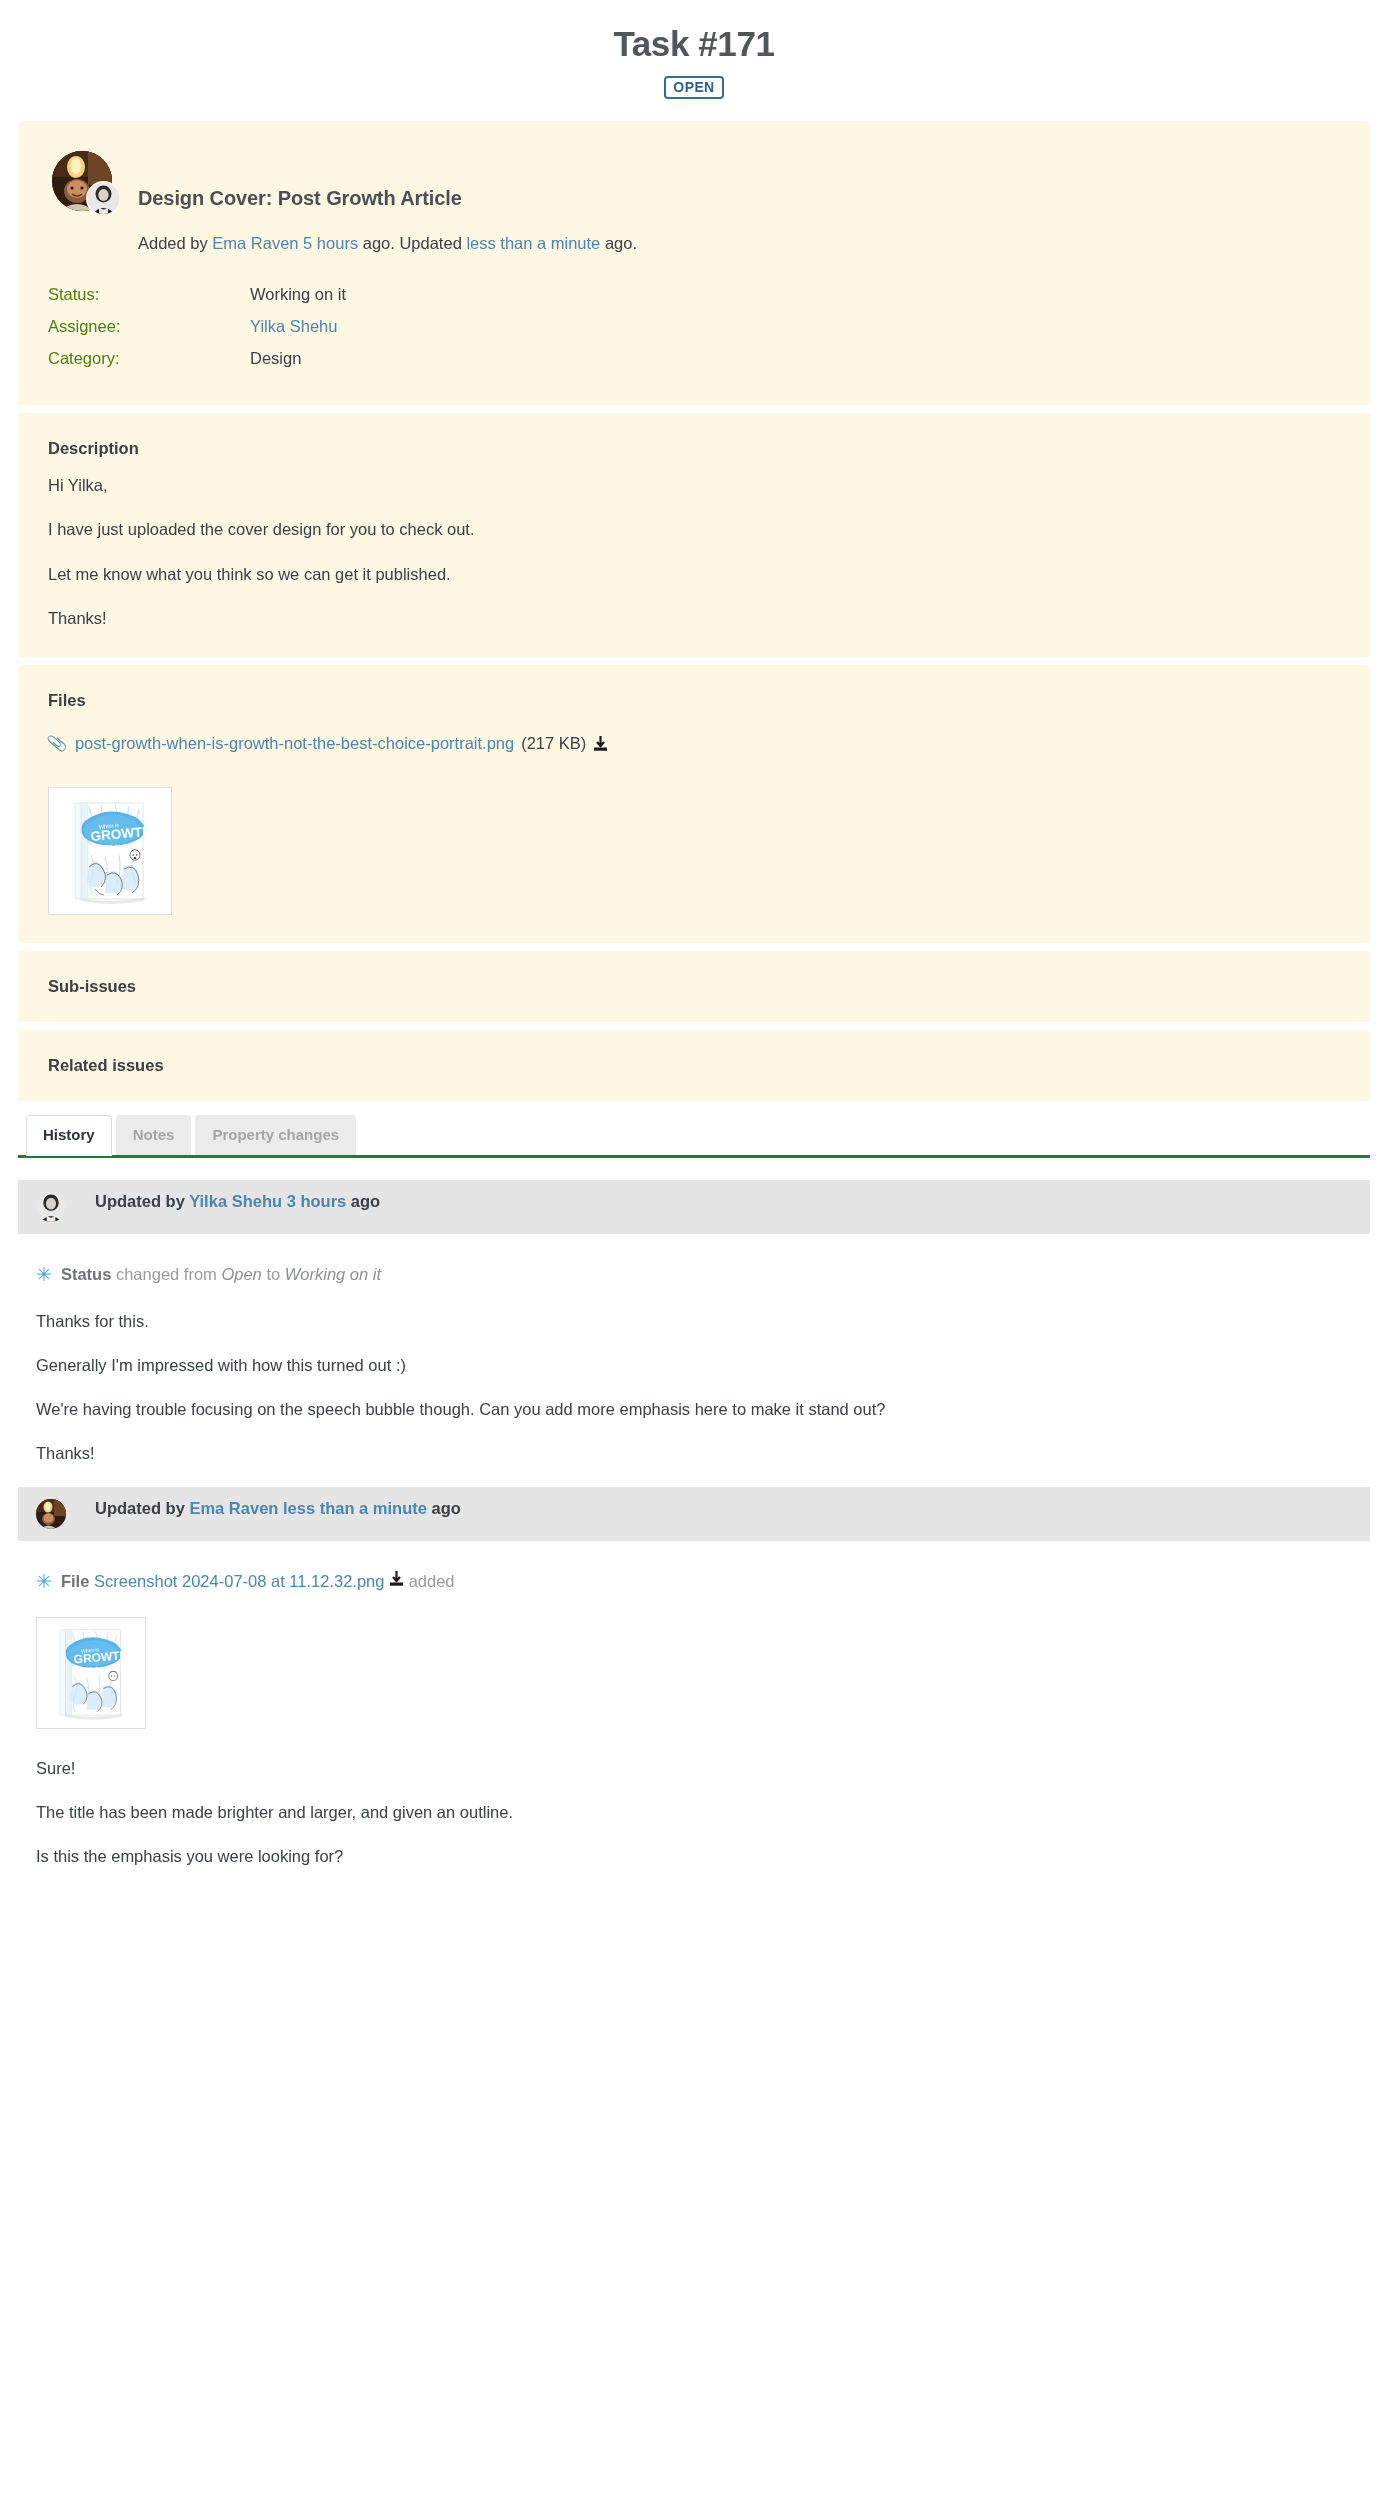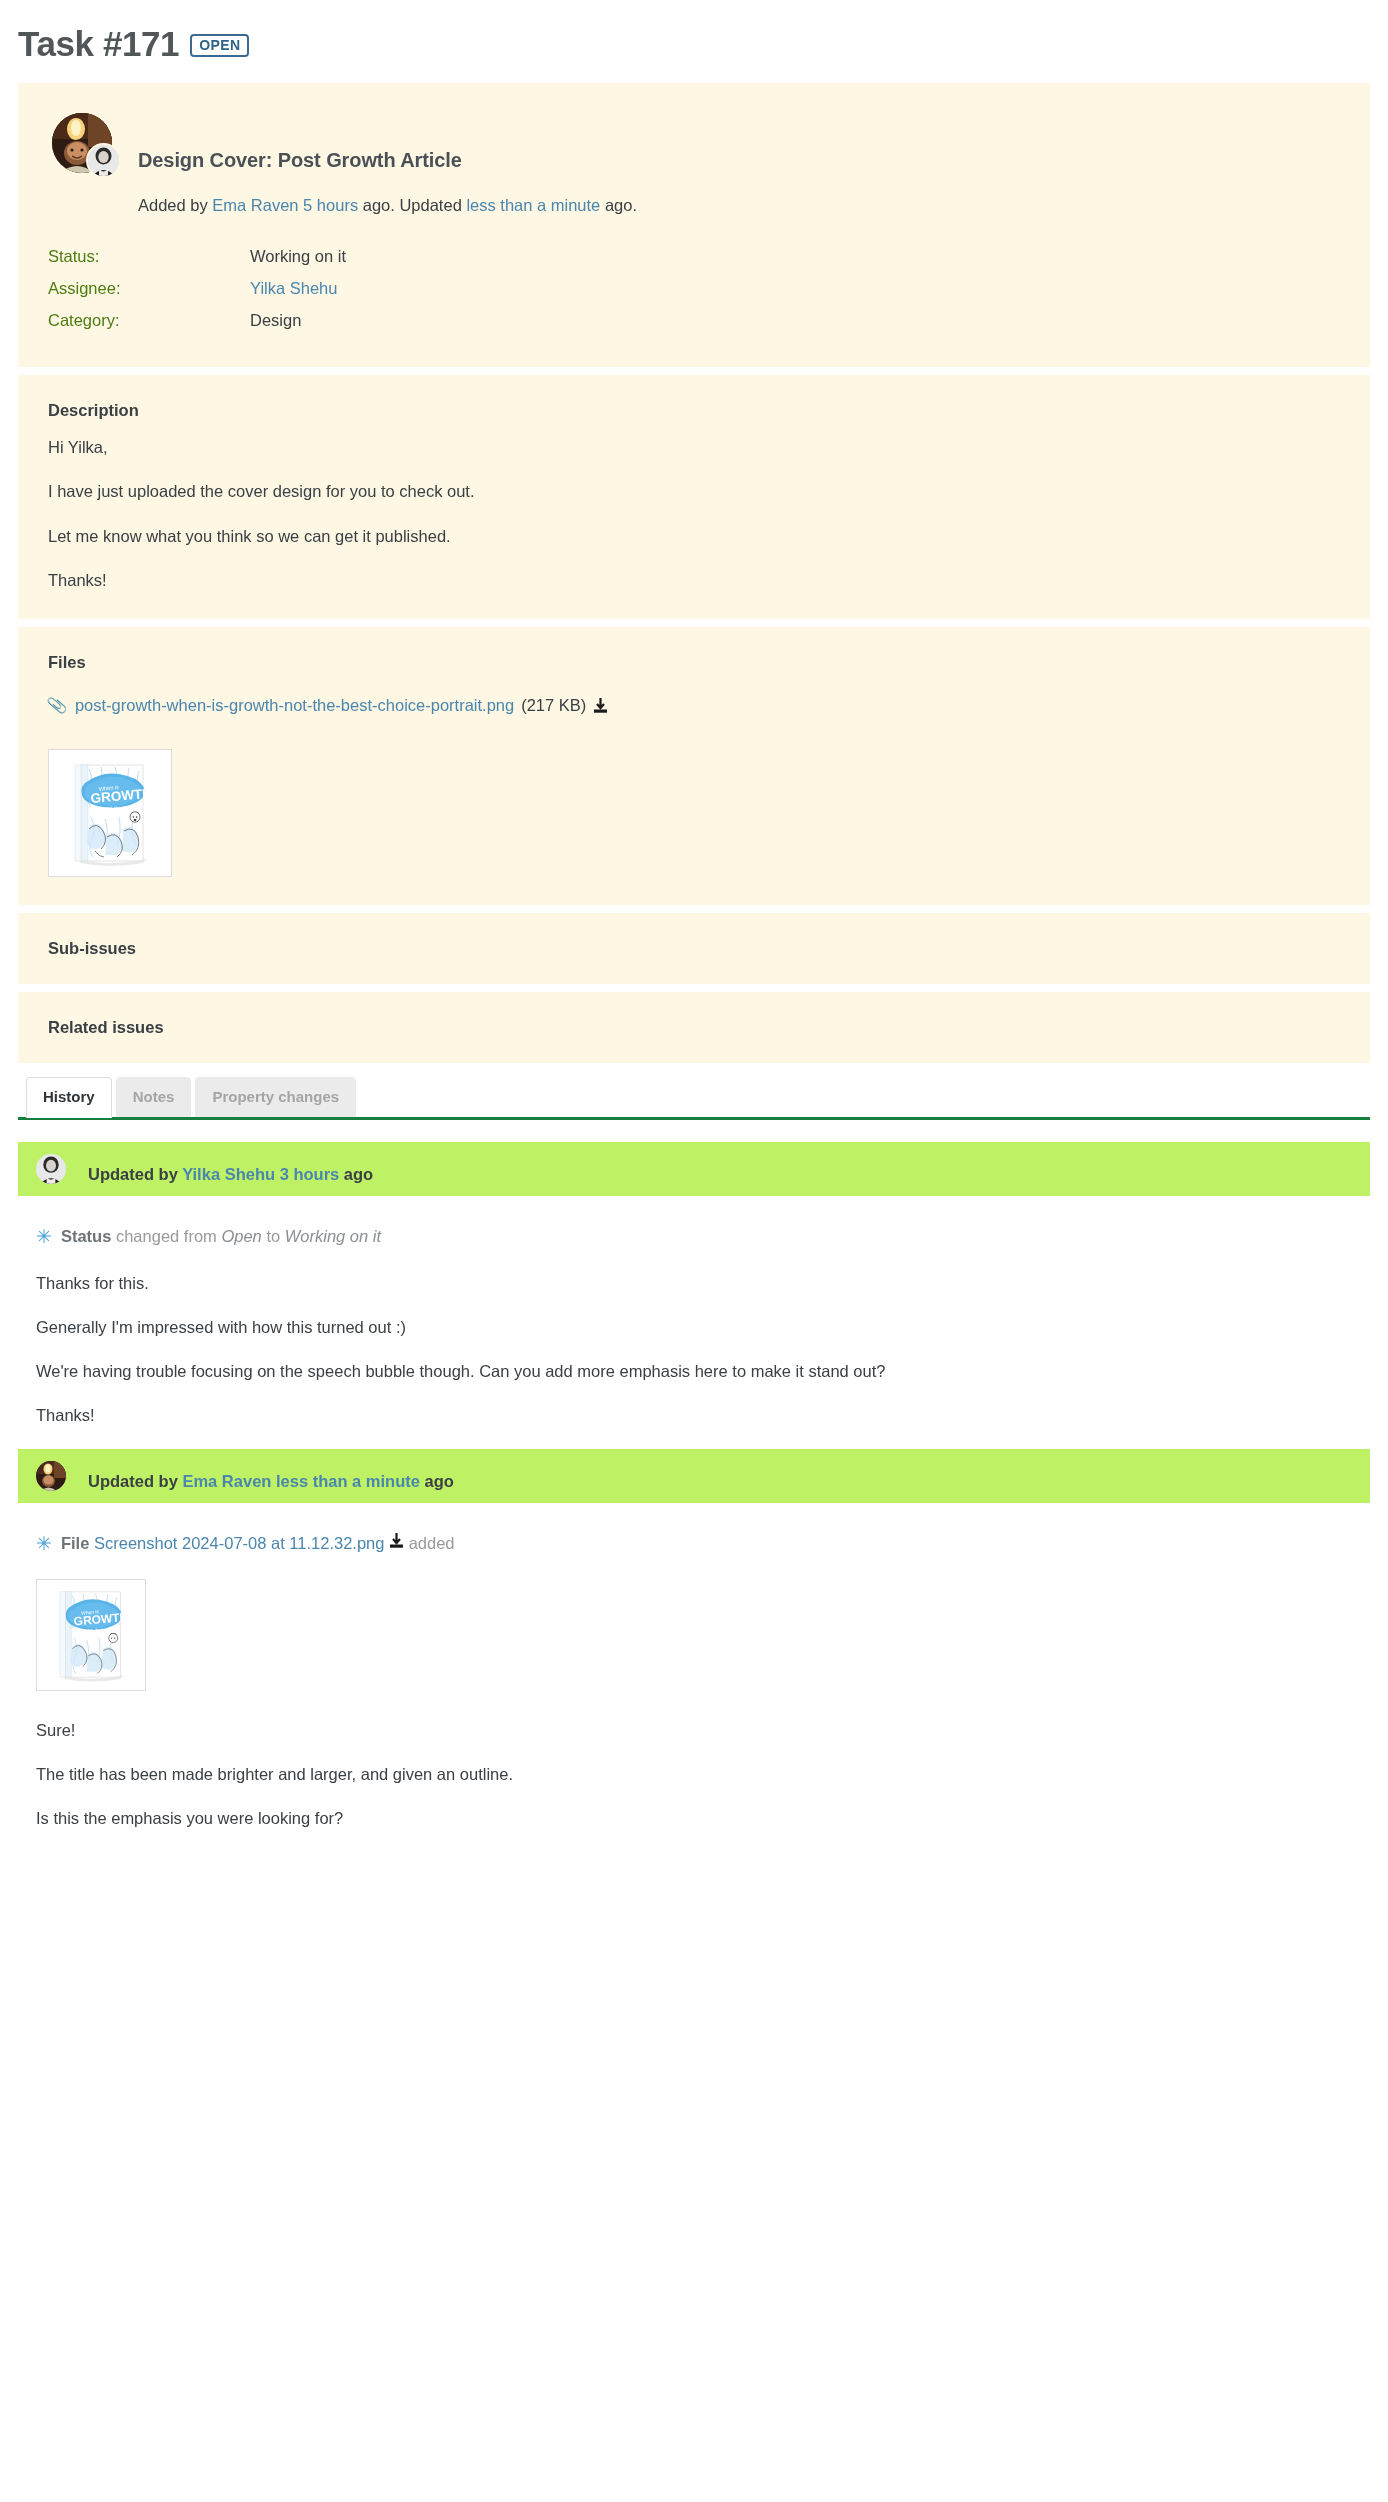--- a/index.html
+++ b/index.html
@@ -12,20 +12,21 @@
   body { width: 1388px; }
 
   .page { width: 1388px; padding: 0 18px 0 18px; }
 
   
   .page-title-row {
     display: flex;
     align-items: center;
     gap: 11px;
     padding: 26px 0 22px 0;
+    flex-direction: column;
   }
   .page-title {
     font-size: 35px;
     font-weight: bold;
     color: #515659;
     letter-spacing: -0.4px;
     line-height: 1;
   }
   .status-badge {
     border: 2px solid #3a6a91;
@@ -177,24 +178,24 @@
   .tab.active {
     background: #ffffff;
     color: #2f3438;
     border: 1px solid #dcdcdc;
     border-bottom: 1px solid #ffffff;
     margin-bottom: -1px;
   }
 
   
   .hist-head {
-    background: #bef264;
-    display: flex;
-    align-items: flex-end;
-    gap: 22px;
+    background: #e5e5e5;
+    display: flex;
+    align-items: flex-start;
+    gap: 29px;
     padding: 12px 18px 12px 18px;
     margin-top: 22px;
   }
   .hist-avatar {
     width: 30px; height: 30px;
     border-radius: 50%;
     overflow: hidden;
     flex: 0 0 30px;
     background: #d8d8d8;
   }

